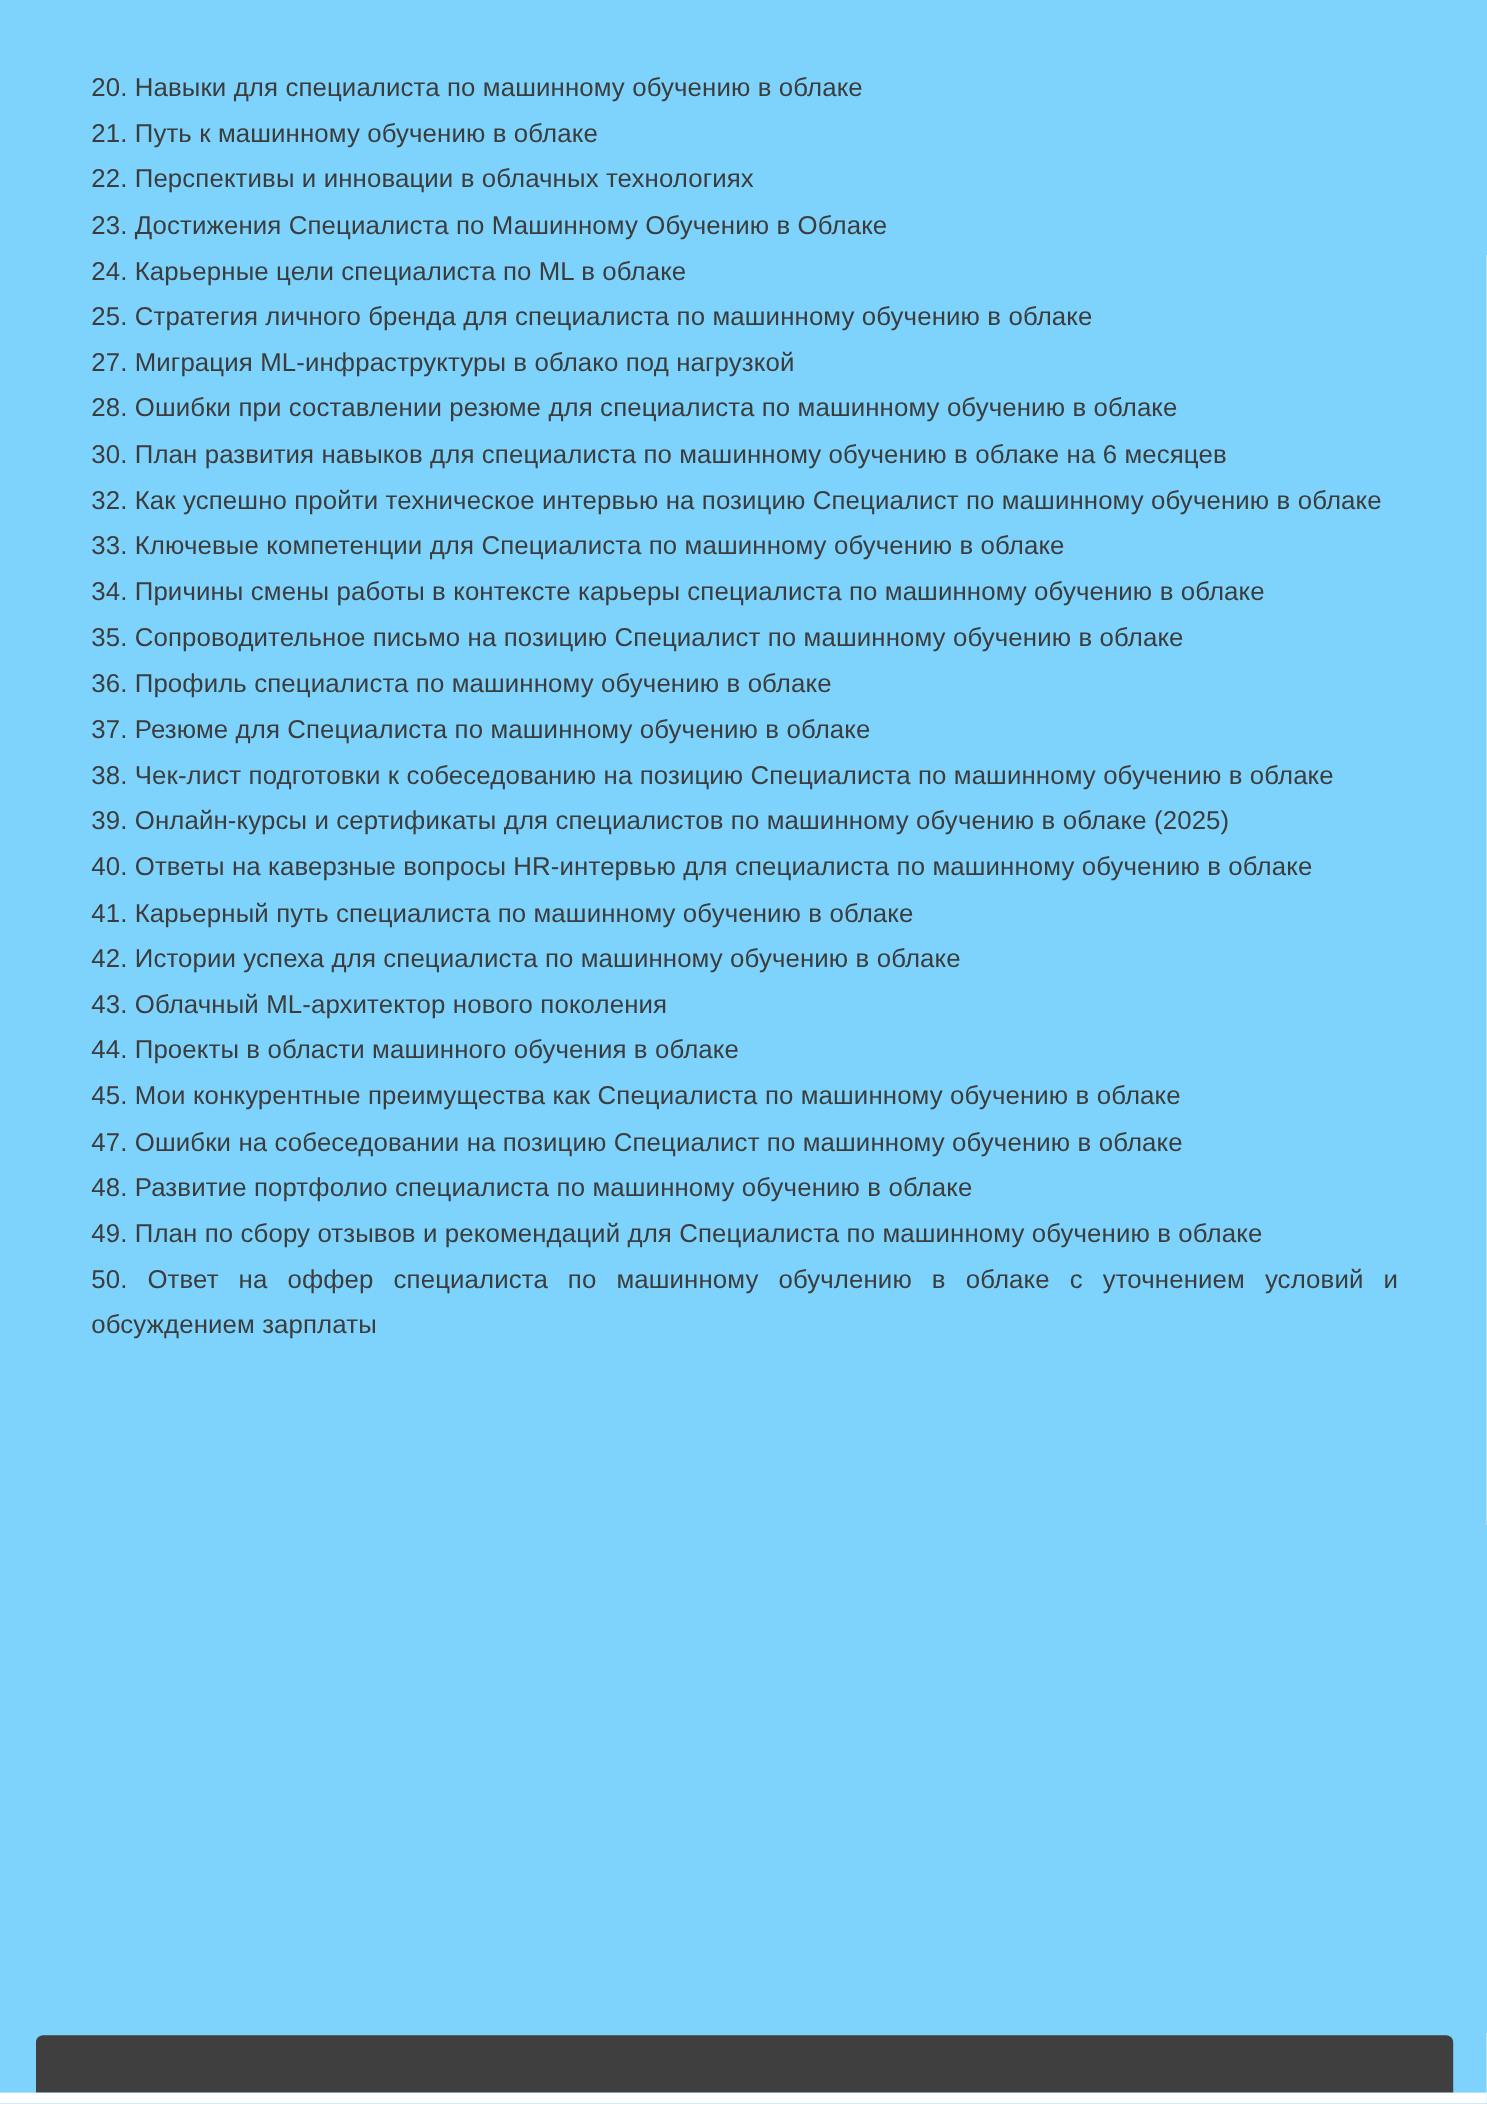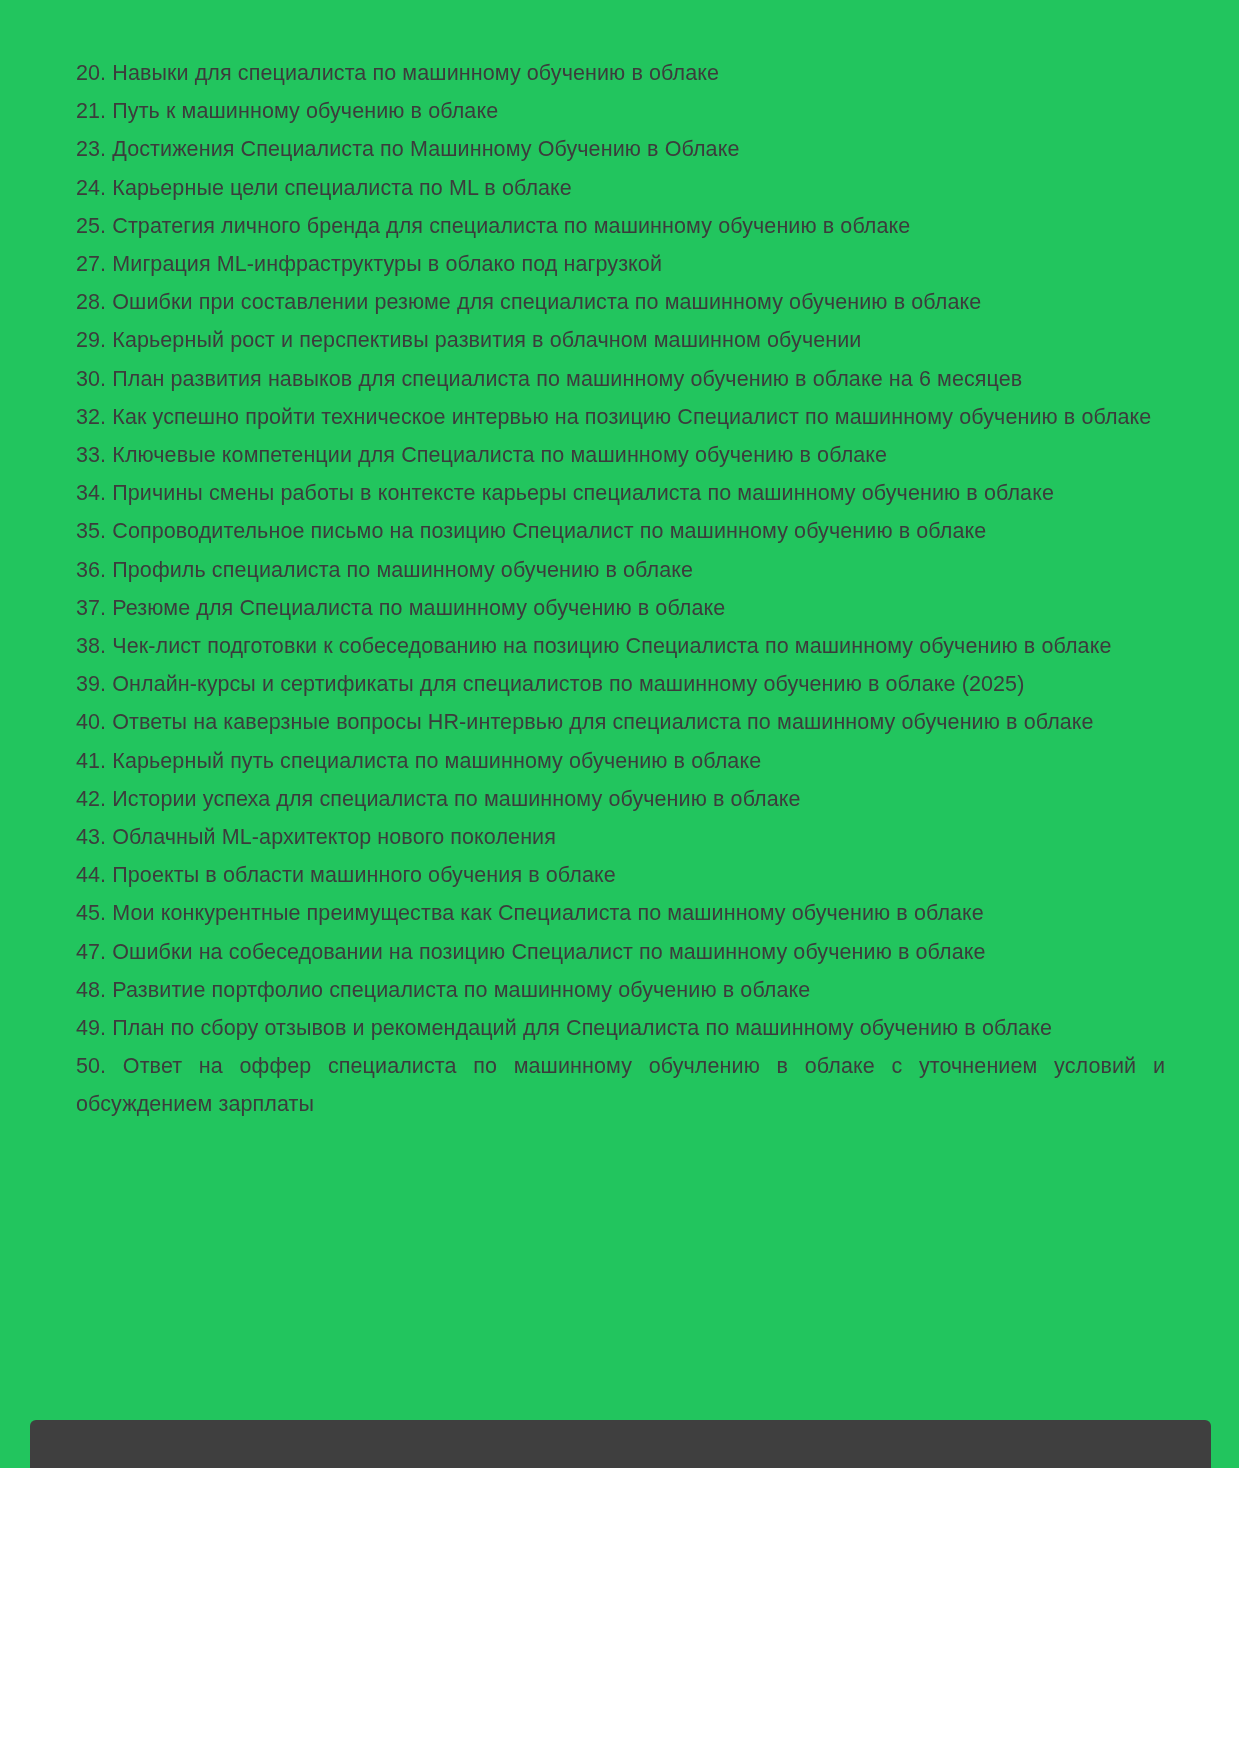--- a/index.html
+++ b/index.html
@@ -4,22 +4,22 @@
 <style>
   html, body {
     margin: 0;
     padding: 0;
     background: #ffffff;
     font-family: "Liberation Sans", "DejaVu Sans", sans-serif;
   }
   .page {
     position: relative;
     width: 1239px;
-    height: 1468px;
-    background: #22c55e;
+    height: 1744px;
+    background: #7dd3fc;
     overflow: hidden;
   }
   .content {
     position: absolute;
     top: 54px;
     left: 76px;
     right: 74px;
     color: #3c3c3c;
   }
   .content p {
@@ -40,26 +40,26 @@
     border-radius: 6px 6px 0 0;
   }
 </style>
 </head>
 <body>
 
 <div class="page">
   <div class="content">
       <p>20. Навыки для специалиста по машинному обучению в облаке</p>
       <p>21. Путь к машинному обучению в облаке</p>
+      <p>22. Перспективы и инновации в облачных технологиях</p>
       <p>23. Достижения Специалиста по Машинному Обучению в Облаке</p>
       <p>24. Карьерные цели специалиста по ML в облаке</p>
       <p>25. Стратегия личного бренда для специалиста по машинному обучению в облаке</p>
       <p>27. Миграция ML-инфраструктуры в облако под нагрузкой</p>
       <p>28. Ошибки при составлении резюме для специалиста по машинному обучению в облаке</p>
-      <p>29. Карьерный рост и перспективы развития в облачном машинном обучении</p>
       <p>30. План развития навыков для специалиста по машинному обучению в облаке на 6 месяцев</p>
       <p>32. Как успешно пройти техническое интервью на позицию Специалист по машинному обучению в облаке</p>
       <p>33. Ключевые компетенции для Специалиста по машинному обучению в облаке</p>
       <p>34. Причины смены работы в контексте карьеры специалиста по машинному обучению в облаке</p>
       <p>35. Сопроводительное письмо на позицию Специалист по машинному обучению в облаке</p>
       <p>36. Профиль специалиста по машинному обучению в облаке</p>
       <p>37. Резюме для Специалиста по машинному обучению в облаке</p>
       <p>38. Чек-лист подготовки к собеседованию на позицию Специалиста по машинному обучению в облаке</p>
       <p>39. Онлайн-курсы и сертификаты для специалистов по машинному обучению в облаке (2025)</p>
       <p>40. Ответы на каверзные вопросы HR-интервью для специалиста по машинному обучению в облаке</p>

